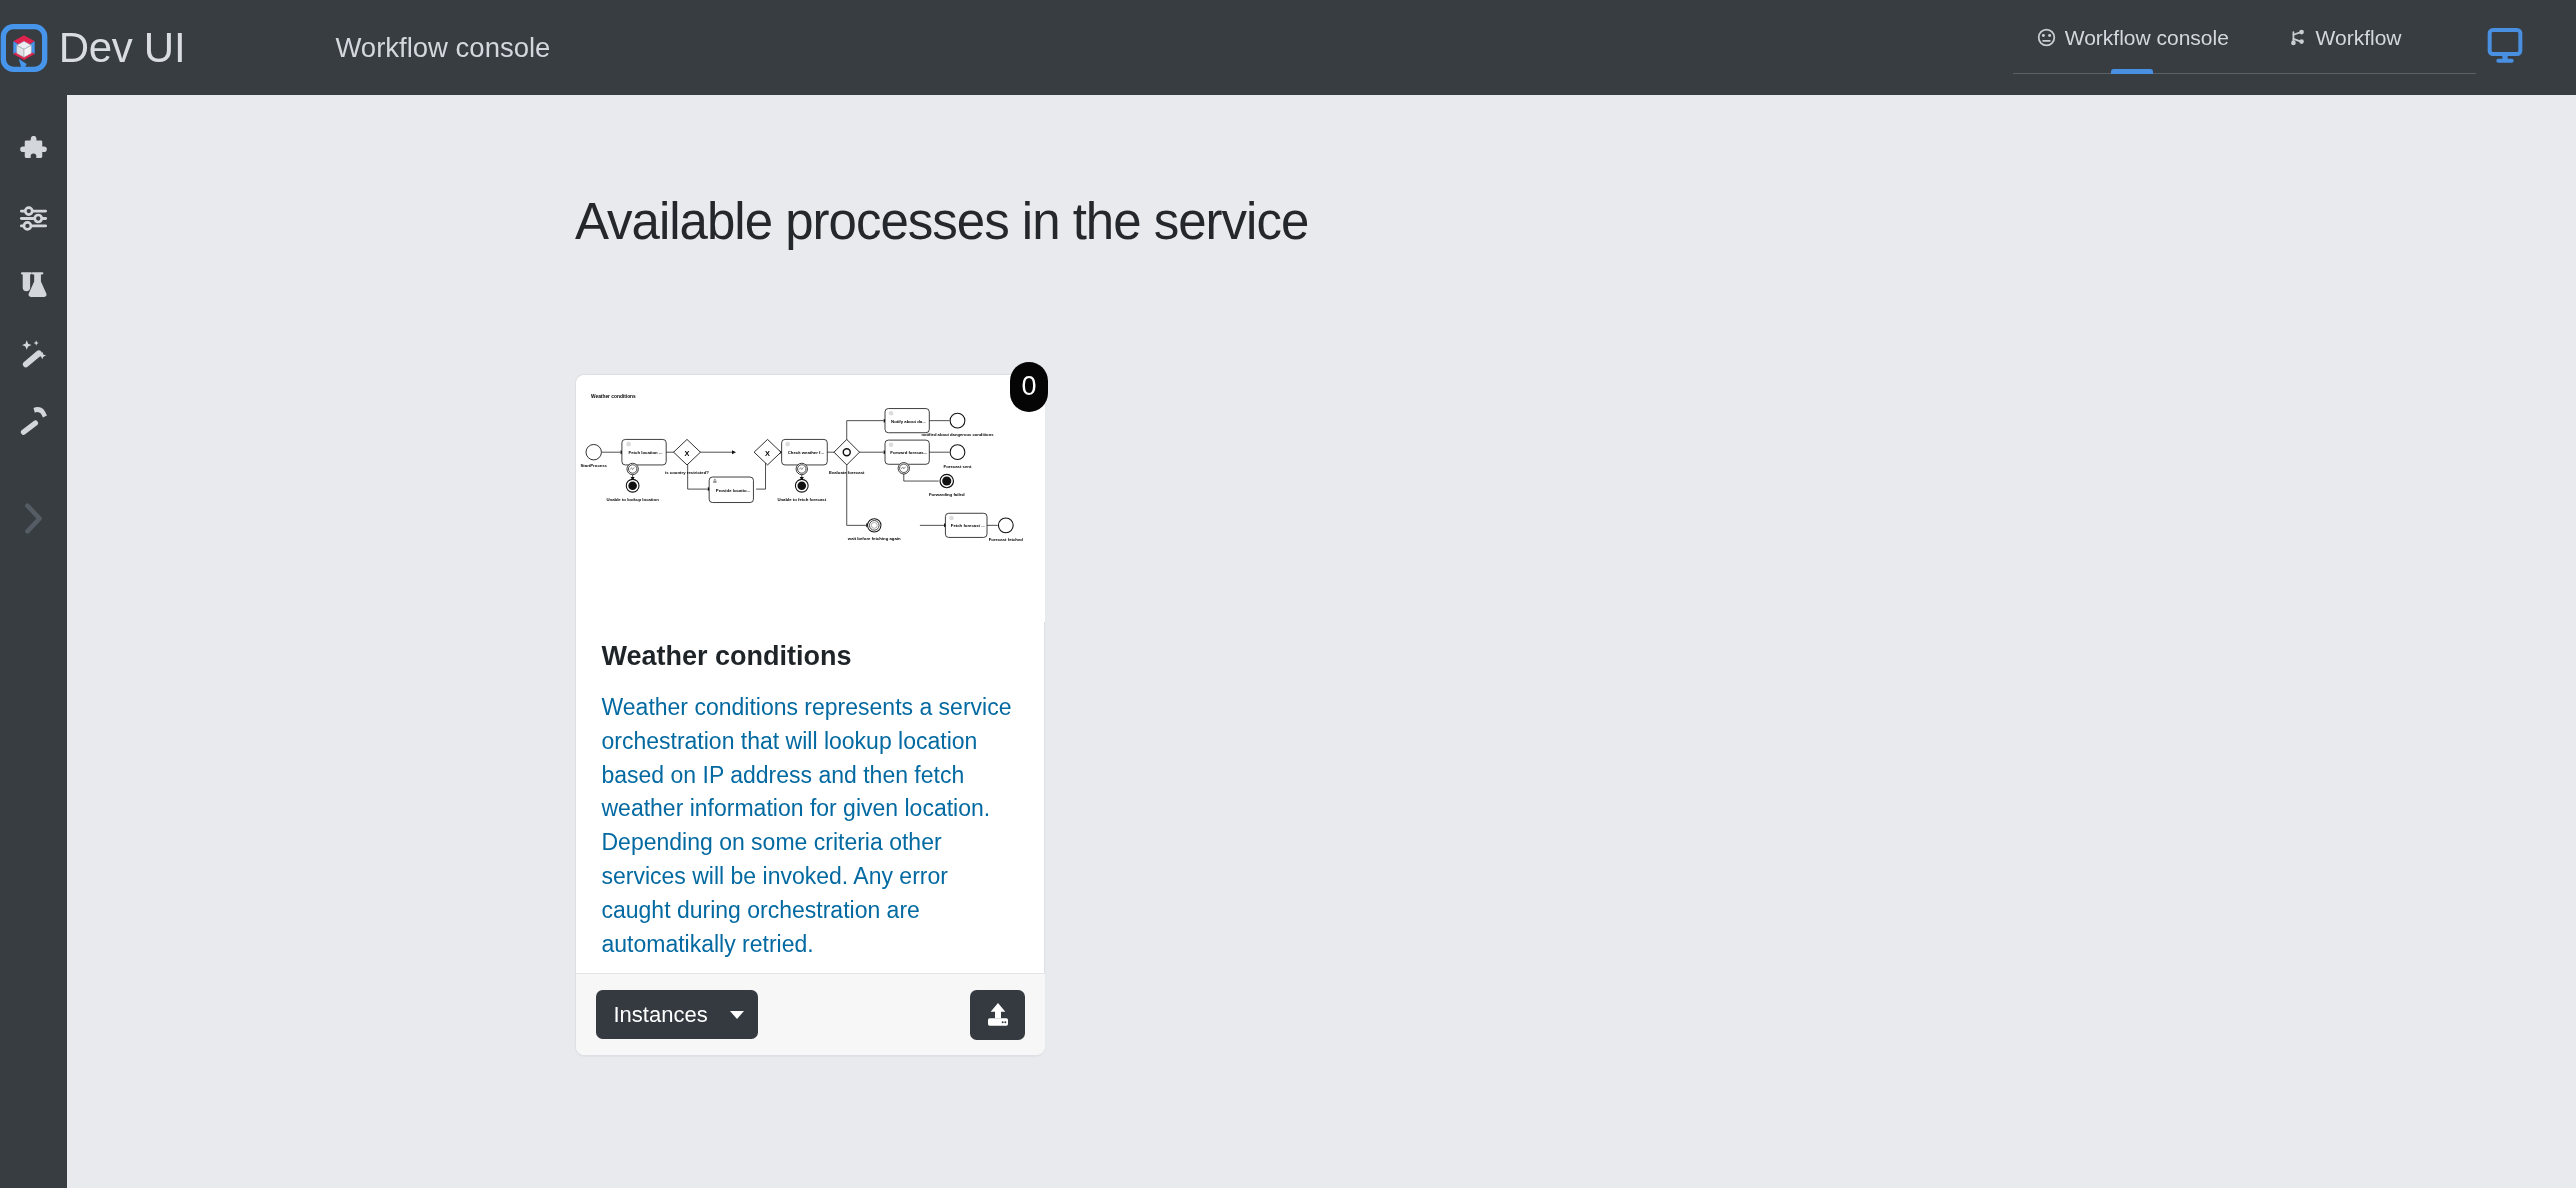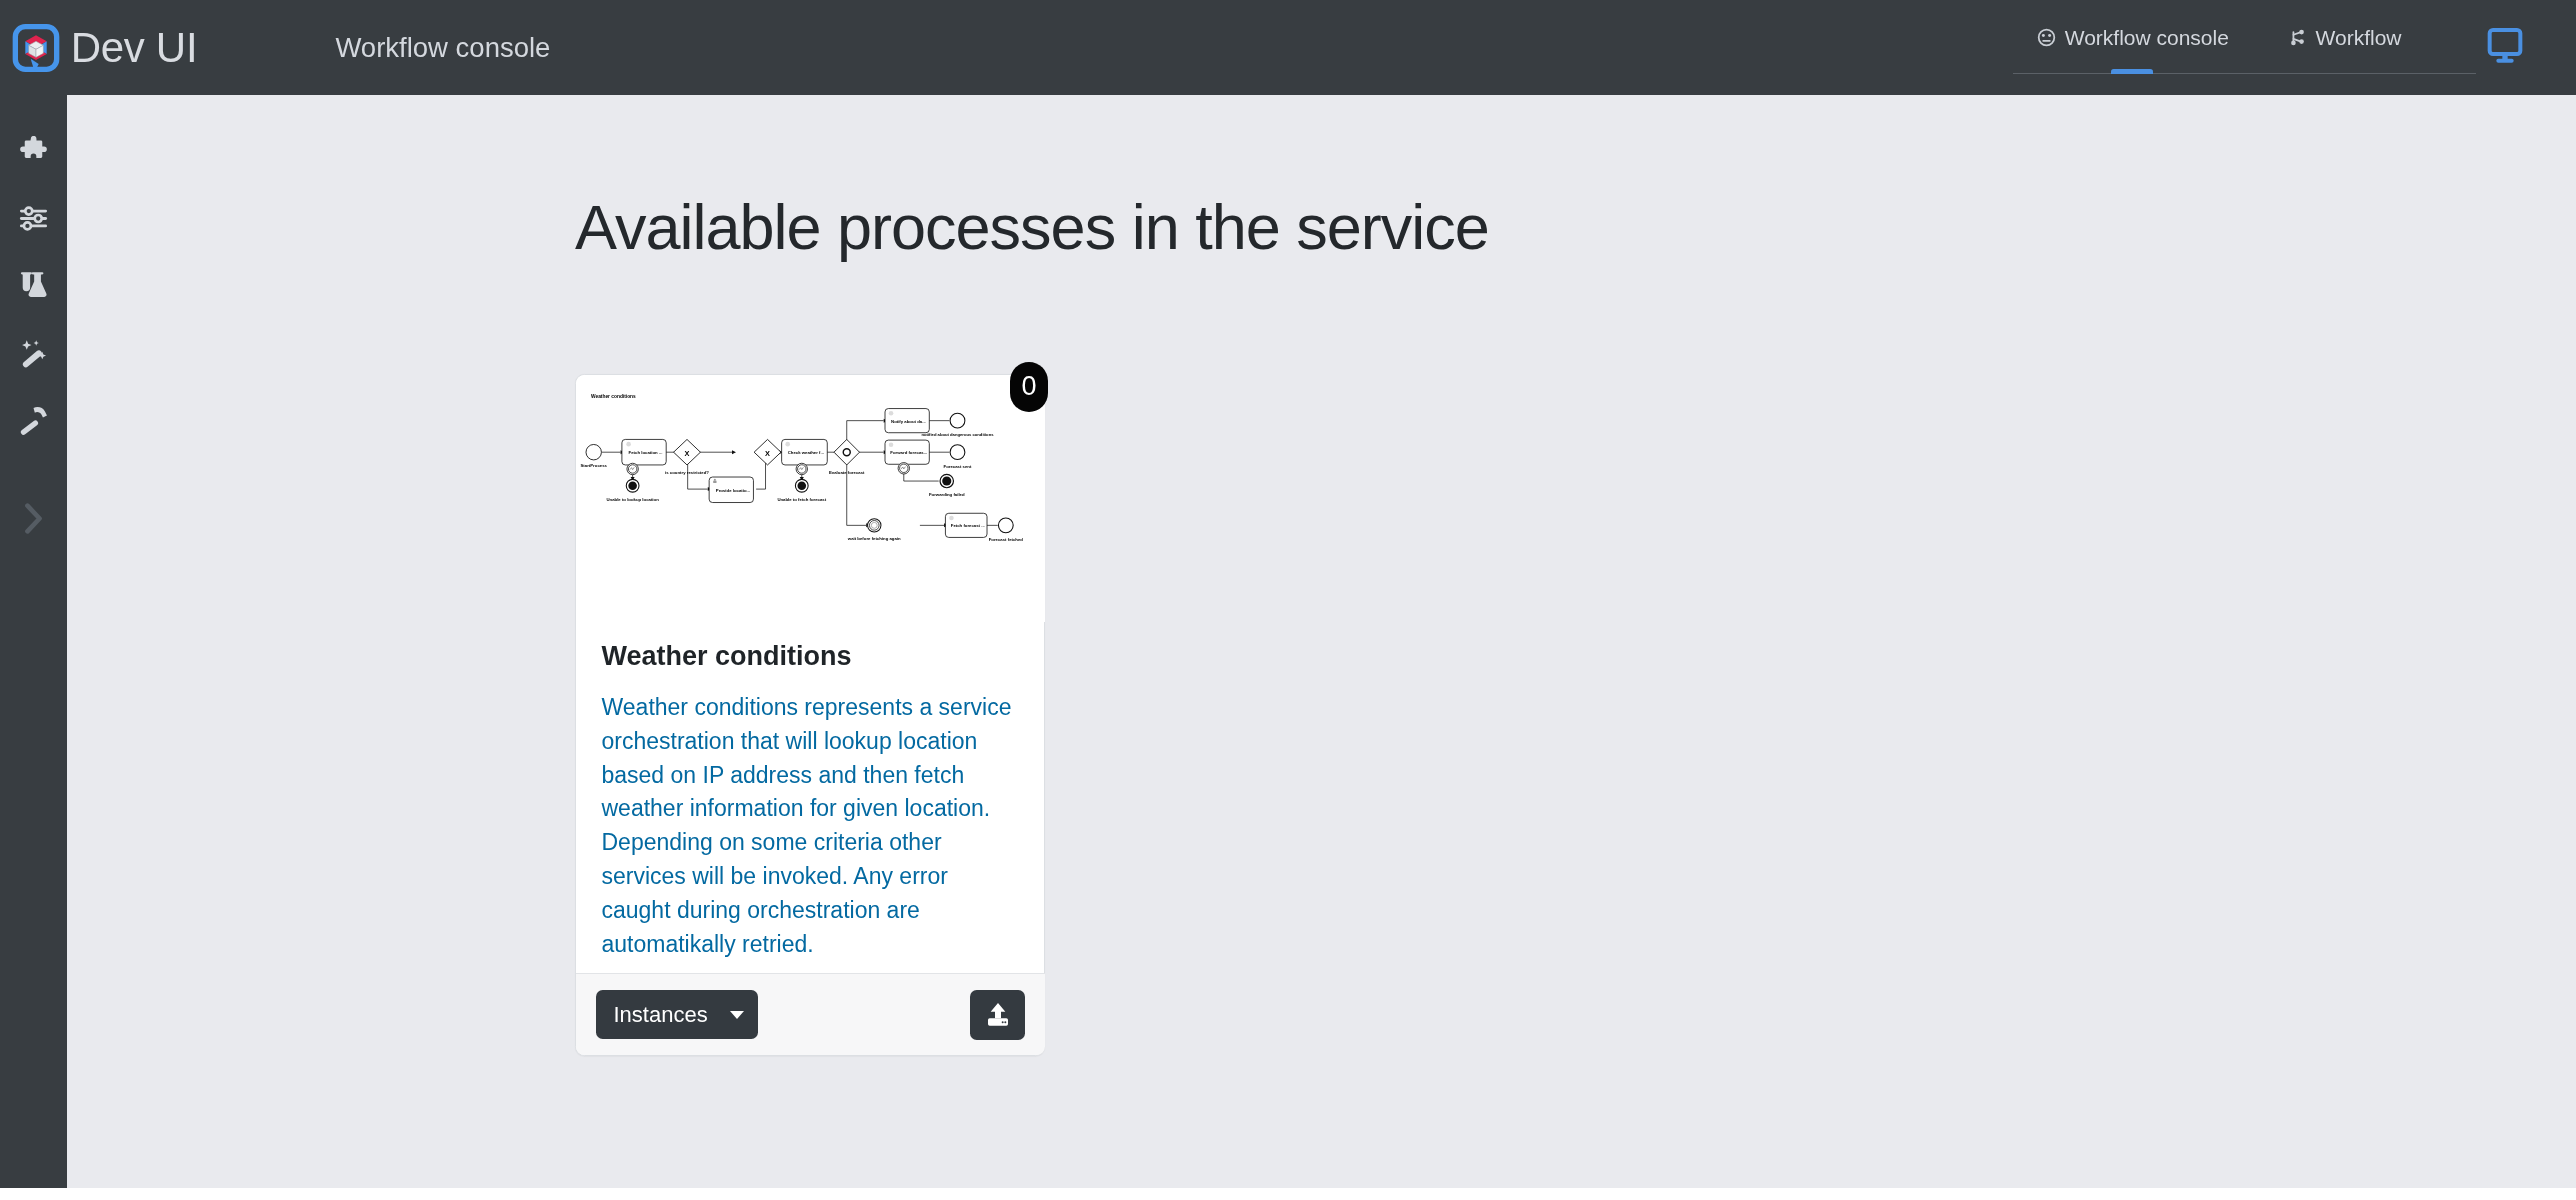--- a/index.html
+++ b/index.html
@@ -9,21 +9,21 @@
     font-family: "Liberation Sans", sans-serif;
     overflow: hidden;
   }
   .app { position: relative; width: 2576px; height: 1201px; background: #ffffff; }
 
   
   .topbar {
     position: absolute; left: 0; top: 0; width: 2576px; height: 95px;
     background: #383d41; display: flex; align-items: center;
   }
-  .brand { display: flex; align-items: center; padding-left: 12px; width: 322px; flex: none; }
+  .brand { display: flex; align-items: center; width: 322px; flex: none; }
   .logo-mark { width: 48px; height: 48px; flex: none; }
   .brand-name {
     color: #d9dce1; font-size: 42px; font-weight: 400; letter-spacing: -0.3px;
     margin-left: 10.7px; line-height: 1; white-space: nowrap;
   }
   .app-title {
     color: #d4d8de; font-size: 27.5px; font-weight: 400; white-space: nowrap;
     margin-left: 13.4px;
   }
   .topbar-spacer { flex: 1 1 auto; }
@@ -68,21 +68,21 @@
   }
   .side-expand svg { width: 31px; height: 39px; display: block; }
 
   
   .content {
     position: absolute; left: 67px; top: 95px; width: 2509px; height: 1093px;
     background: #e9eaee; overflow: hidden;
   }
   .page-heading {
     position: absolute; left: 508px; top: 101px;
-    font-size: 63px; font-weight: 400; color: #24282c; letter-spacing: -1px;
+    font-size: 51px; font-weight: 400; color: #24282c; letter-spacing: -1px;
     white-space: nowrap; line-height: 1;
   }
   .page-sub {
     position: absolute; left: 508px; top: 216px;
     font-size: 25px; font-weight: 400; color: #24282c; white-space: nowrap;
   }
 
   
   .card {
     position: absolute; left: 508px; top: 279px; width: 470px; height: 682px;

